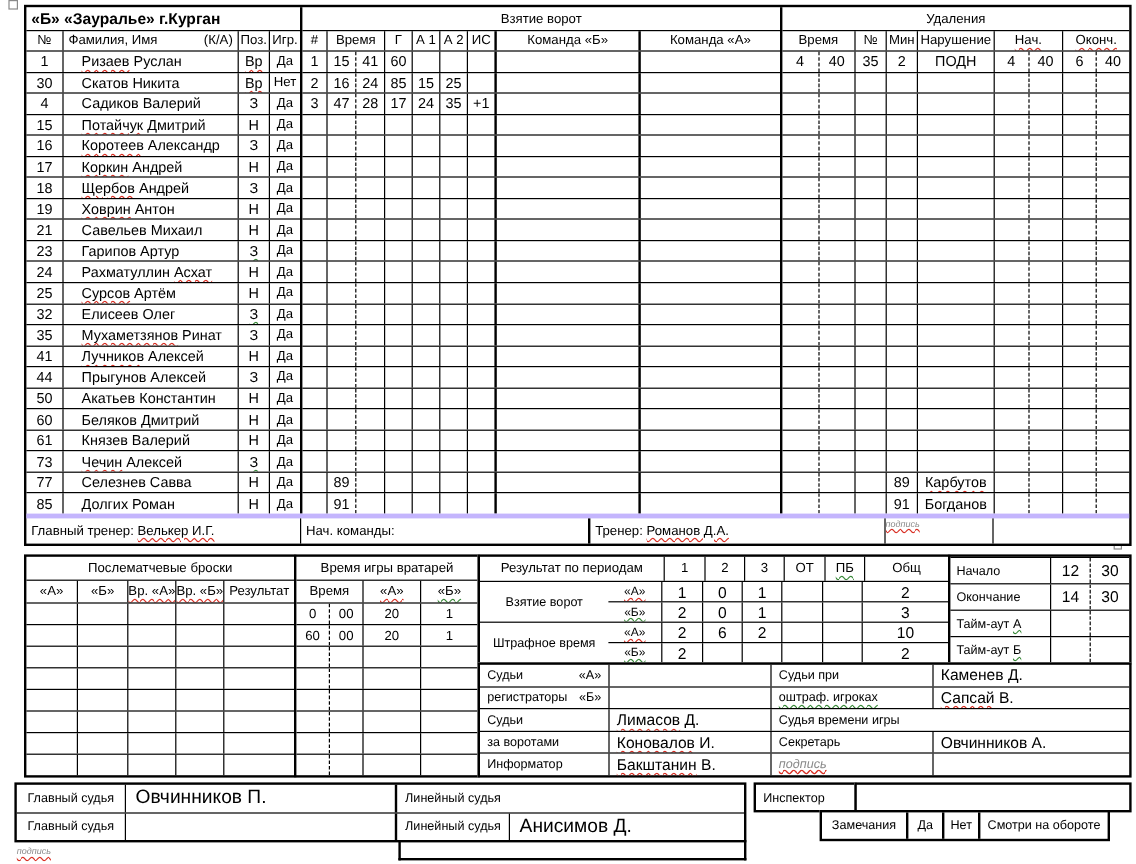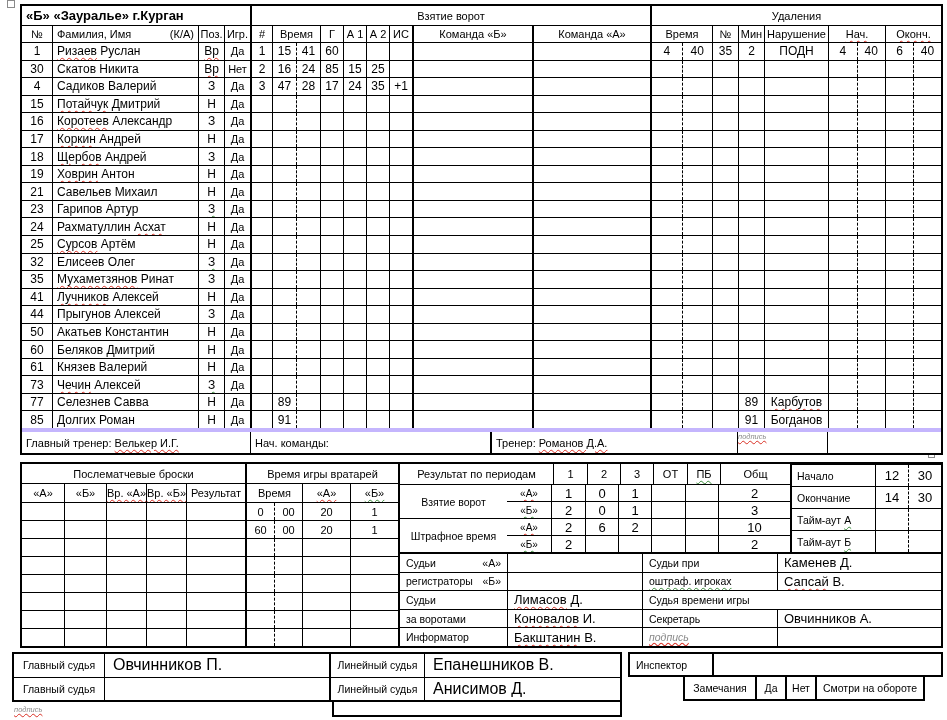--- a/index.html
+++ b/index.html
@@ -21,21 +21,21 @@
   .small-title{font-size:11px;}
   .time{padding:0;}
   .time .th{flex:1;display:flex;align-items:center;justify-content:center;height:100%;}
   .time .dash{border-left:1px dashed #000;}
   .sq-red{text-decoration-line:underline;text-decoration-style:wavy;text-decoration-color:#d93025;text-decoration-thickness:1px;text-underline-offset:2px;}
   .sq-green{text-decoration-line:underline;text-decoration-style:wavy;text-decoration-color:#3a8a3a;text-decoration-thickness:1px;text-underline-offset:2px;}
   .note{font-size:7.5px;font-style:italic;color:#8a8a8a;text-decoration-line:underline;text-decoration-style:wavy;text-decoration-color:#d93025;}
   .gc{flex:1;border-left:1px solid #000;}
   .tgroup{display:flex;padding:0;}
   .tgroup .gc:first-child{border-left:none;}
-  .name-cell{font-size:12px;justify-content:flex-start;padding-left:4px;}
+  .name-cell{font-size:12px;justify-content:flex-start;padding-left:15px;}
   .num12{font-size:12px;}
   .bigname{font-size:16px;justify-content:flex-start;padding-left:8px;}
   .offname{font-size:13px;justify-content:flex-start;padding-left:6px;}
   .lab{font-size:10.5px;}
   .handle{position:absolute;border:1px solid #8a8a8a;background:#fff;box-sizing:border-box;}
   .l2{margin-left:auto;padding-right:6px;}
   .gt-suffix{margin-left:3px;}
   .pv{font-size:13px;}
 </style>
 </head>
@@ -1525,21 +1525,20 @@
     </div>
   </div>
 
   <div style="position:absolute;left:12px;top:652px;width:931px;height:68px;">
 
     <div class="tbl" style="left:0;top:0;width:610px;height:50px;">
       <div class="trow">
         <div class="c lab" style="width:90px;">Главный судья</div>
         <div class="c bigname" style="width:225px;">Овчинников П.</div>
         <div class="c lab b2" style="width:95px;">Линейный судья</div>
-        <div class="c bigname fill">Епанешников В.</div>
       </div>
       <div class="trow">
         <div class="c lab" style="width:90px;">Главный судья</div>
         <div class="c bigname" style="width:225px;"></div>
         <div class="c lab b2" style="width:95px;">Линейный судья</div>
         <div class="c bigname fill">Анисимов Д.</div>
       </div>
     </div>
 
     <div class="tbl" style="left:616px;top:0;width:86px;height:25px;">

